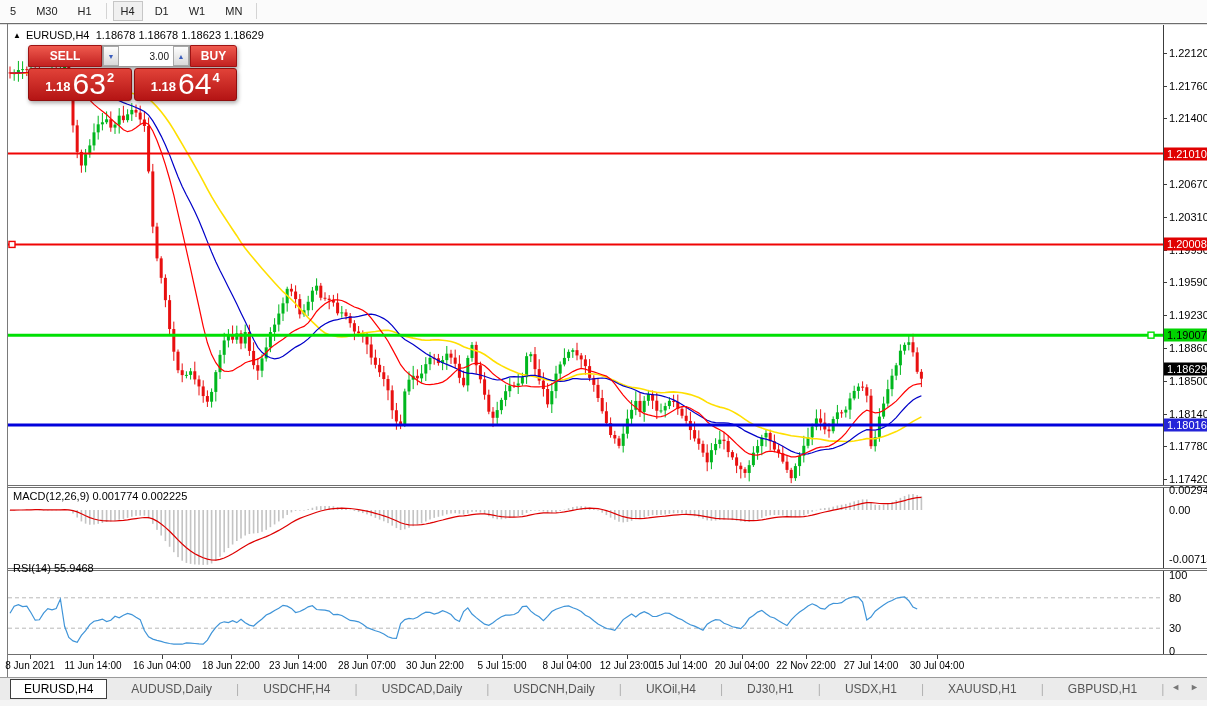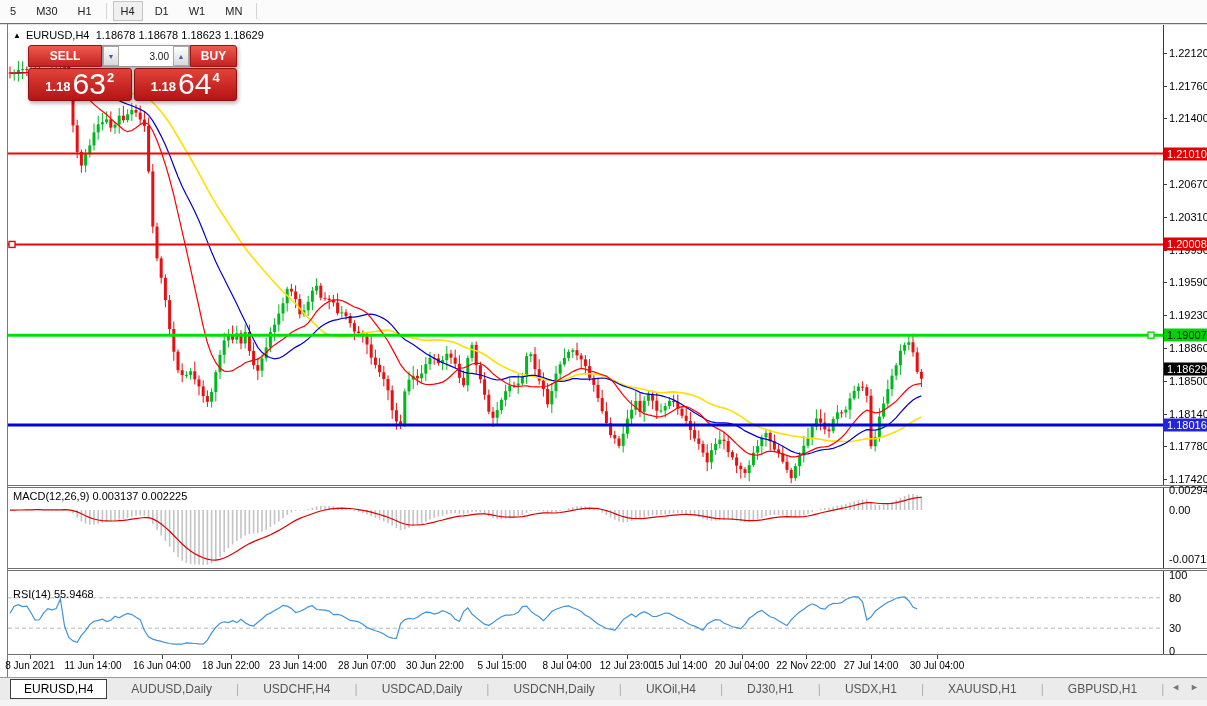--- a/index.html
+++ b/index.html
@@ -789,23 +789,23 @@
       </g>
       <polyline points="10.0,510.1 14.2,510.1 18.4,510.0 22.6,510.0 26.8,509.9 31.0,509.8 35.2,509.7 39.4,509.7 43.6,509.8 47.8,509.9 52.0,509.9 56.2,509.8 60.4,509.8 64.6,509.7 68.8,509.8 73.0,510.6 77.2,511.9 81.4,513.8 85.6,515.8 89.8,517.6 94.0,519.0 98.2,520.0 102.4,520.6 106.6,520.8 110.8,521.0 115.0,521.0 119.2,520.7 123.4,520.4 127.6,519.9 131.8,519.2 136.0,518.6 140.2,518.0 144.4,517.5 148.6,517.7 152.8,518.9 157.0,521.1 161.2,524.0 165.4,527.4 169.6,531.3 173.8,535.5 178.0,539.8 182.2,544.0 186.4,547.8 190.6,551.0 194.8,553.7 199.0,555.9 203.2,557.7 207.4,559.1 211.6,560.0 215.8,560.1 220.0,559.4 224.2,558.0 228.4,556.0 232.6,553.7 236.8,551.2 241.0,548.6 245.2,546.0 249.4,543.6 253.6,541.6 257.8,539.9 262.0,538.3 266.2,536.6 270.4,534.7 274.6,532.6 278.8,530.4 283.0,528.0 287.2,525.4 291.4,522.8 295.6,520.4 299.8,518.4 304.0,516.7 308.2,515.2 312.4,513.7 316.6,512.3 320.8,511.0 325.0,510.0 329.2,509.2 333.4,508.6 337.6,508.3 341.8,508.2 346.0,508.3 350.2,508.5 354.4,509.0 358.6,509.6 362.8,510.3 367.0,511.1 371.2,512.1 375.4,513.3 379.6,514.5 383.8,515.9 388.0,517.3 392.2,519.0 396.4,520.8 400.6,522.7 404.8,524.0 409.0,524.8 413.2,525.0 417.4,525.0 421.6,524.7 425.8,524.0 430.0,523.1 434.2,522.1 438.4,521.0 442.6,520.0 446.8,518.8 451.0,517.8 455.2,516.8 459.4,516.2 463.6,515.9 467.8,515.4 472.0,514.7 476.2,514.1 480.4,513.8 484.6,513.9 488.8,514.3 493.0,515.1 497.2,516.0 501.4,516.6 505.6,517.0 509.8,517.2 514.0,517.2 518.2,517.0 522.4,516.6 526.6,515.9 530.8,514.9 535.0,514.0 539.2,513.3 543.4,512.9 547.6,512.9 551.8,513.0 556.0,512.8 560.2,512.5 564.4,511.9 568.6,511.2 572.8,510.3 577.0,509.5 581.2,508.9 585.4,508.4 589.6,508.2 593.8,508.3 598.0,508.7 602.2,509.5 606.4,510.6 610.6,512.0 614.8,513.6 619.0,515.2 623.2,516.7 627.4,517.7 631.6,518.3 635.8,518.5 640.0,518.6 644.2,518.4 648.4,517.9 652.6,517.3 656.8,516.9 661.0,516.5 665.2,516.1 669.4,515.6 673.6,515.2 677.8,514.8 682.0,514.5 686.2,514.4 690.4,514.6 694.6,514.9 698.8,515.4 703.0,516.1 707.2,516.9 711.4,517.7 715.6,518.3 719.8,518.6 724.0,518.8 728.2,519.0 732.4,519.2 736.6,519.5 740.8,519.9 745.0,520.3 749.2,520.6 753.4,520.7 757.6,520.4 761.8,519.9 766.0,519.2 770.2,518.4 774.4,517.7 778.6,517.2 782.8,516.9 787.0,516.7 791.2,516.9 795.4,516.9 799.6,516.9 803.8,516.6 808.0,516.0 812.2,515.2 816.4,514.1 820.6,513.0 824.8,512.0 829.0,511.1 833.2,510.2 837.4,509.3 841.6,508.4 845.8,507.5 850.0,506.5 854.2,505.5 858.4,504.4 862.6,503.4 866.8,502.6 871.0,502.6 875.2,503.0 879.4,503.5 883.6,503.7 887.8,503.7 892.0,503.3 896.2,502.7 900.4,501.7 904.6,500.6 908.8,499.3 913.0,498.3 917.2,497.6 921.4,497.4" fill="none" stroke="#dd0000" stroke-width="1.2"></polyline>
     </svg>
   <svg id="rsi-svg" style="left:8px;top:571px" width="1155" height="83" viewBox="8 571 1155 83">
       <line x1="8" y1="597.8" x2="1163" y2="597.8" stroke="#b8b8b8" stroke-width="1" stroke-dasharray="4 3"></line>
       <line x1="8" y1="628.2" x2="1163" y2="628.2" stroke="#b8b8b8" stroke-width="1" stroke-dasharray="4 3"></line>
       <polyline points="10.0,613.3 14.2,606.3 18.4,604.6 22.6,606.6 26.8,606.2 31.0,612.7 35.2,620.2 39.4,619.8 43.6,613.1 47.8,608.6 52.0,609.9 56.2,608.5 60.4,599.0 64.6,626.3 68.8,637.4 73.0,640.9 77.2,642.2 81.4,635.4 85.6,630.7 89.8,624.6 94.0,621.2 98.2,620.3 102.4,619.1 106.6,621.6 110.8,620.2 115.0,616.3 119.2,617.8 123.4,615.3 127.6,613.5 131.8,614.6 136.0,617.3 140.2,619.6 144.4,630.5 148.6,636.9 152.8,639.1 157.0,640.3 161.2,641.4 165.4,642.7 169.6,643.5 173.8,644.1 178.0,644.2 182.2,644.2 186.4,642.9 190.6,643.2 194.8,643.5 199.0,643.9 203.2,644.2 207.4,640.1 211.6,632.9 215.8,627.3 220.0,623.2 224.2,621.8 228.4,622.6 232.6,620.7 236.8,622.6 241.0,619.2 245.2,622.8 249.4,625.1 253.6,626.0 257.8,622.2 262.0,619.0 266.2,615.0 270.4,613.1 274.6,610.5 278.8,608.3 283.0,605.3 287.2,606.1 291.4,608.4 295.6,612.5 299.8,611.5 304.0,609.4 308.2,606.8 312.4,605.7 316.6,609.5 320.8,609.8 325.0,610.2 329.2,611.1 333.4,614.6 337.6,614.3 341.8,615.5 346.0,617.9 350.2,620.4 354.4,620.9 358.6,621.8 362.8,624.2 367.0,627.5 371.2,629.1 375.4,630.7 379.6,632.0 383.8,634.0 388.0,636.8 392.2,638.1 396.4,638.4 400.6,623.6 404.8,619.6 409.0,618.4 413.2,619.0 417.4,617.3 421.6,614.2 425.8,612.2 430.0,612.4 434.2,614.0 438.4,612.9 442.6,610.6 446.8,612.2 451.0,614.5 455.2,619.3 459.4,621.5 463.6,611.5 467.8,607.9 472.0,614.0 476.2,617.6 480.4,621.0 484.6,624.2 488.8,625.3 493.0,622.7 497.2,619.4 501.4,616.8 505.6,615.1 509.8,615.2 514.0,614.5 518.2,612.4 522.4,606.6 526.6,606.1 530.8,611.1 535.0,614.5 539.2,616.8 543.4,620.6 547.6,616.4 551.8,611.5 556.0,609.3 560.2,607.7 564.4,606.3 568.6,605.9 572.8,607.8 577.0,609.2 581.2,611.5 585.4,615.3 589.6,617.3 593.8,620.8 598.0,623.9 602.2,626.3 606.4,628.5 610.6,629.1 614.8,630.4 619.0,625.2 623.2,619.6 627.4,616.7 631.6,614.0 635.8,617.0 640.0,613.6 644.2,611.7 648.4,613.6 652.6,616.5 656.8,616.4 661.0,614.8 665.2,613.0 669.4,613.4 673.6,615.8 677.8,618.1 682.0,619.8 686.2,622.5 690.4,624.7 694.6,626.1 698.8,628.1 703.0,630.2 707.2,624.2 711.4,621.5 715.6,619.6 719.8,620.0 724.0,623.3 728.2,624.7 732.4,626.8 736.6,627.7 740.8,628.6 745.0,624.3 749.2,618.3 753.4,615.5 757.6,612.1 761.8,610.4 766.0,613.7 770.2,616.8 774.4,618.0 778.6,620.8 782.8,623.3 787.0,625.5 791.2,619.8 795.4,615.6 799.6,612.0 803.8,609.2 808.0,606.0 812.2,603.8 816.4,605.6 820.6,608.4 824.8,609.1 829.0,605.3 833.2,603.4 837.4,603.5 841.6,602.7 845.8,599.5 850.0,597.7 854.2,596.7 858.4,597.1 862.6,602.0 866.8,620.0 871.0,617.1 875.2,611.2 879.4,608.0 883.6,604.9 887.8,602.3 892.0,600.5 896.2,598.2 900.4,597.3 904.6,596.9 908.8,600.7 913.0,607.0 917.2,609.0 921.4,NaN" fill="none" stroke="#3f94d8" stroke-width="1.2"></polyline>
     </svg>
 
   <div class="panel-title" style="left:13px;top:490px">
-    <span>MACD(12,26,9)</span>&nbsp;<span>0.003137 0.002225</span>
+    <span>MACD(12,26,9)</span>&nbsp;<span>0.001774 0.002225</span>
   </div>
-  <div class="panel-title" style="left:13px;top:588px">
+  <div class="panel-title" style="left:13px;top:562px">
     <span>RSI(14)</span>&nbsp;<span>55.9468</span>
   </div>
 
   <div id="price-axis">
       <div class="ptick-dash" style="top: 53px;"></div>
       <div class="ptick" style="top: 53px;">1.22120</div>
       <div class="ptick-dash" style="top: 85.6304px;"></div>
       <div class="ptick" style="top: 85.6304px;">1.21760</div>
       <div class="ptick-dash" style="top: 118.261px;"></div>
       <div class="ptick" style="top: 118.261px;">1.21400</div>

